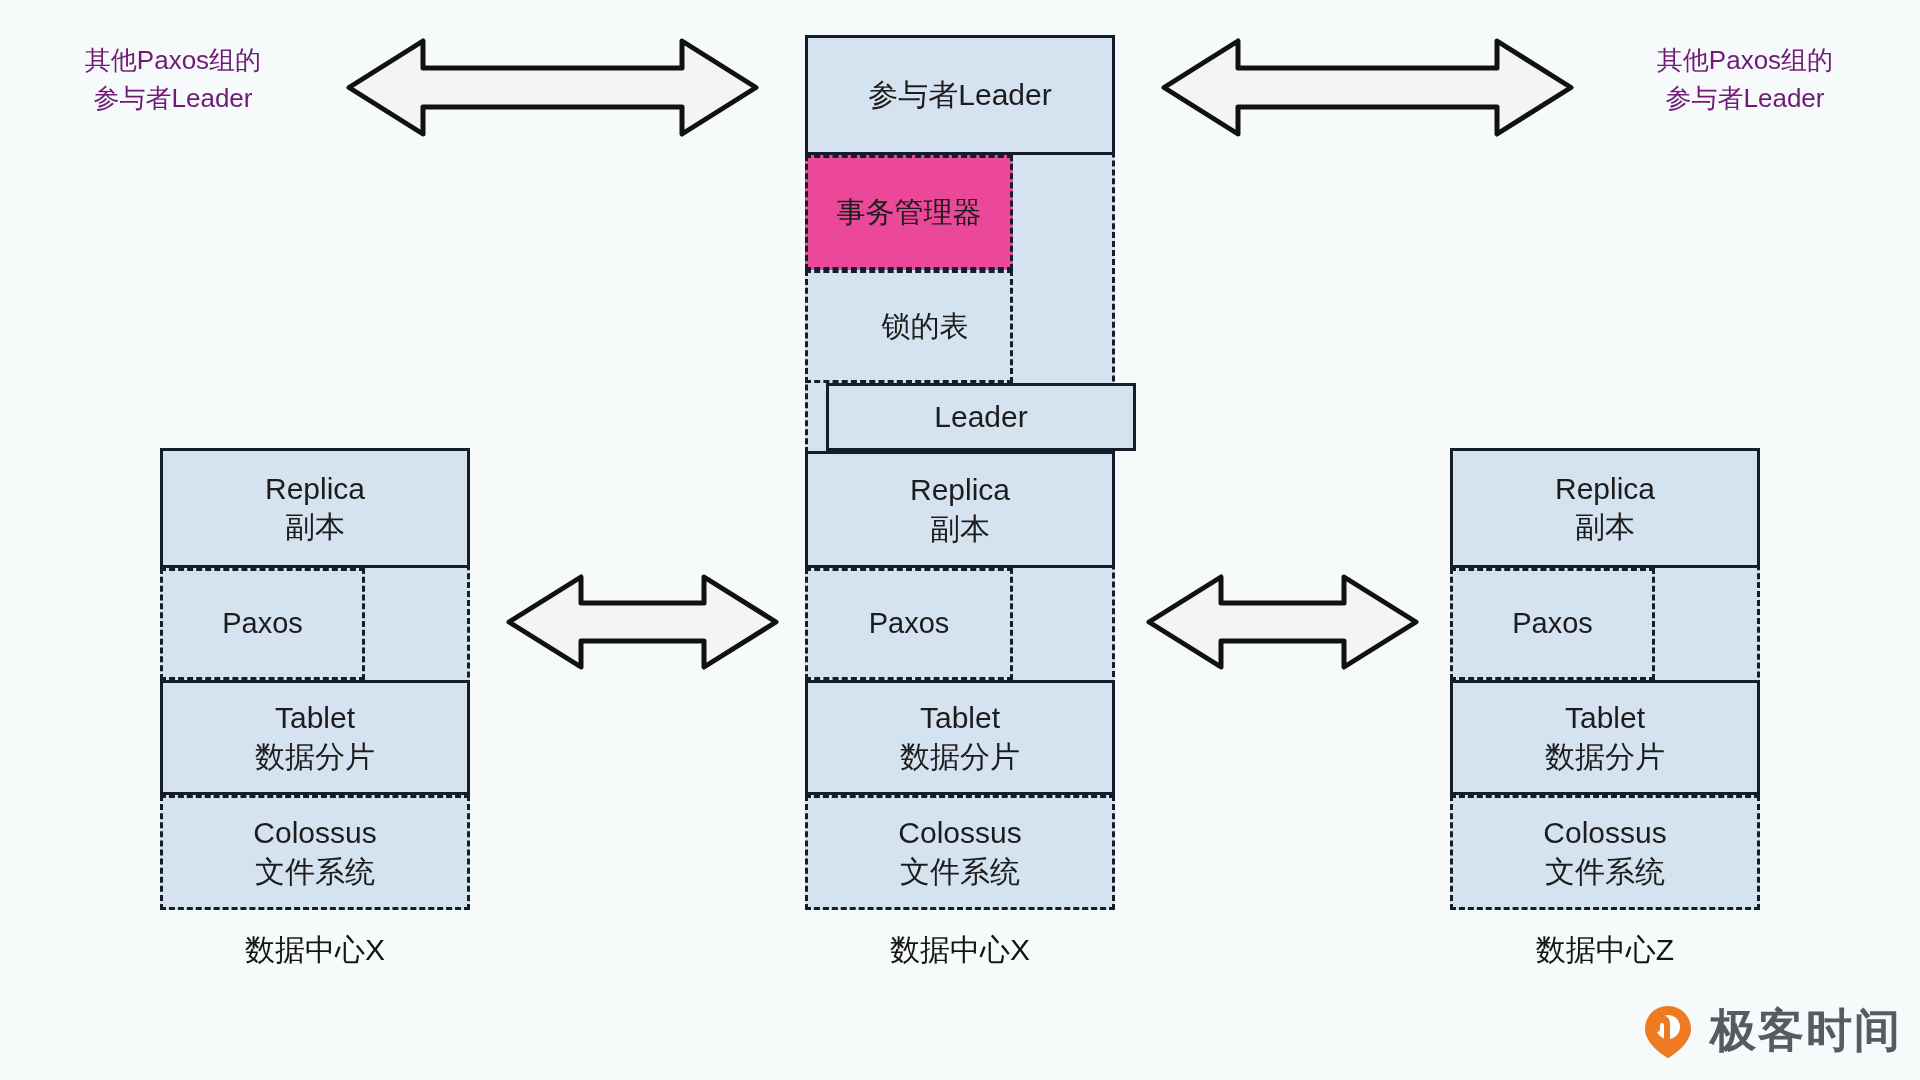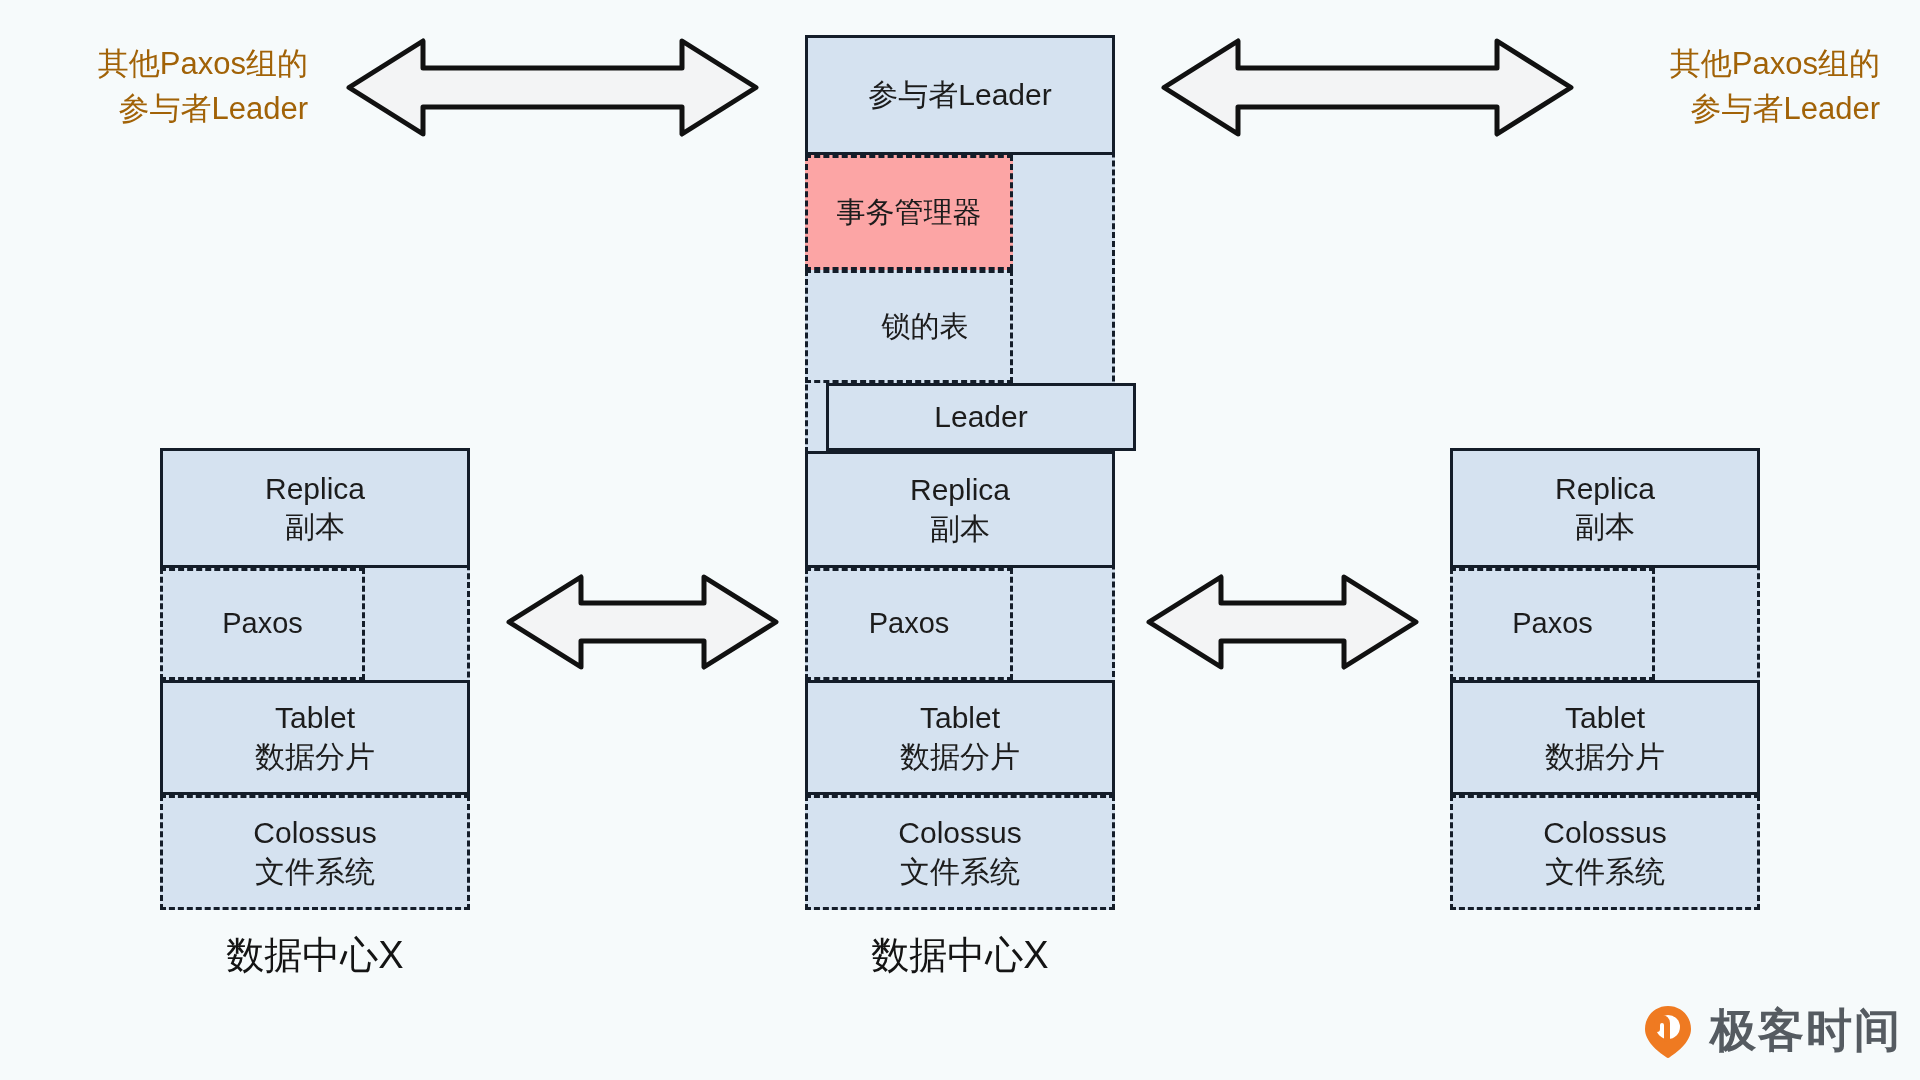--- a/index.html
+++ b/index.html
@@ -43,31 +43,31 @@
   .box .l1 { display:block; }
   .box .l2 { display:block; }
 
   
   .fs-lg { font-size: 30px; }
   .fs-md { font-size: 29px; }
 
   
   .caption {
     position: absolute;
-    font-size: 31px;
+    font-size: 26px;
     line-height: 1.45;
-    text-align: right;
-    color: #a16207;
+    text-align: center;
+    color: #701a75;
     white-space: nowrap;
   }
 
   
   .dc-label {
     position: absolute;
-    font-size: 38px;
+    font-size: 30px;
     text-align: center;
     color: #141414;
     white-space: nowrap;
   }
 
   
   .arrow { position: absolute; }
   .arrow svg { display: block; width: 100%; height: 100%; }
 
   
@@ -147,21 +147,21 @@
   </div>
 
   <div class="dc-label" style="left:160px; top:930px; width:310px;">数据中心X</div>
 
   <div class="box dashed" style="left:805px; top:35px; width:310px; height:875px; background:#d5e2f0; z-index:1;"></div>
 
   <div class="box solid fs-lg" style="left: 805px; top: 35px; width: 310px; height: 120px; z-index: 4; background-color: rgb(213, 226, 240);">
     <span class="l1">参与者Leader</span>
   </div>
 
-  <div class="box dashed fs-md no-top no-bottom" style="left: 805px; top: 155px; width: 208px; height: 115px; z-index: 3; background-color: #fca5a5;">
+  <div class="box dashed fs-md no-top no-bottom" style="left: 805px; top: 155px; width: 208px; height: 115px; z-index: 3; background-color: #ec4899;">
     <span class="l1">事务管理器</span>
   </div>
 
   <div class="box dashed fs-md no-bottom" style="left: 805px; top: 270px; width: 208px; height: 113px; z-index: 3; background-color: rgb(213, 226, 240); padding-left: 32px;">
     <span class="l1">锁的表</span>
   </div>
 
   <div class="box solid fs-lg" style="left: 826px; top: 383px; width: 310px; height: 68px; z-index: 4; background-color: rgb(213, 226, 240);">
     <span class="l1">Leader</span>
   </div>
@@ -201,20 +201,21 @@
   <div class="box solid fs-lg" style="left: 1450px; top: 680px; width: 310px; height: 115px; z-index: 4; background-color: rgb(213, 226, 240);">
     <span class="l1">Tablet</span>
     <span class="l2">数据分片</span>
   </div>
 
   <div class="box dashed fs-lg no-top" style="left: 1450px; top: 795px; width: 310px; height: 115px; z-index: 3; background-color: rgb(213, 226, 240);">
     <span class="l1">Colossus</span>
     <span class="l2">文件系统</span>
   </div>
 
+  <div class="dc-label" style="left:1450px; top:930px; width:310px;">数据中心Z</div>
 
   <div id="watermark" style="left:1640px; top:1000px;">
     <span class="wm-mark">
       <svg viewBox="0 0 56 56" aria-hidden="true">
         <path d="M28 3 C15 3 5 13 5 26 C5 38 17 48 26 54 a3 3 0 0 0 4 0 C39 48 51 38 51 26 C51 13 41 3 28 3 Z" fill="#ef7a21"></path>
         <circle cx="28" cy="24" r="12" fill="#ffffff"></circle>
         <path d="M30 14 l0 22 a3 3 0 0 1 -6 0 l0 -14 a2 2 0 0 0 -4 0 l0 4 a3 3 0 0 1 -6 0 l0 -6 a8 8 0 0 1 16 0 Z" fill="#ef7a21"></path>
       </svg>
     </span>
     <span class="wm-text">极客时间</span>

